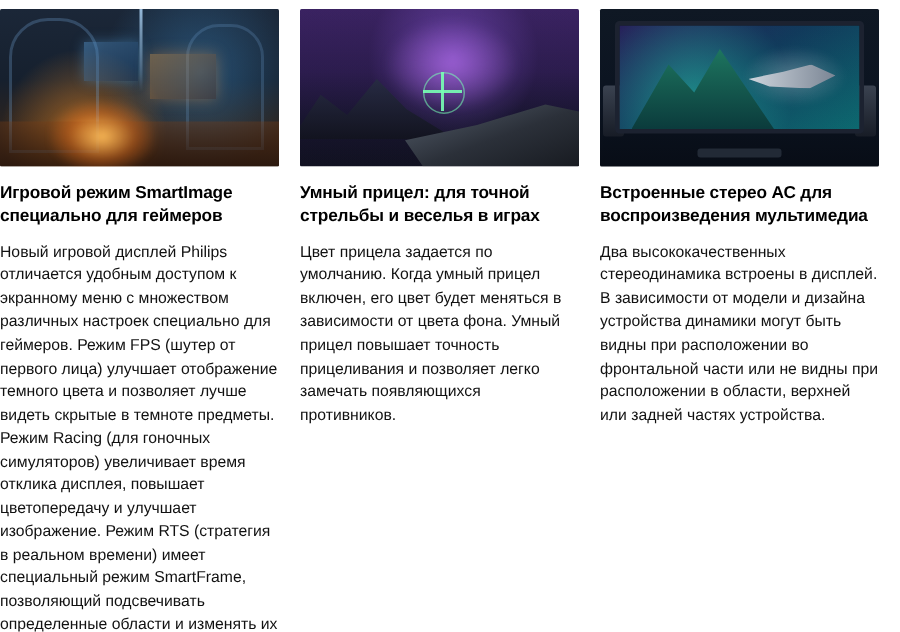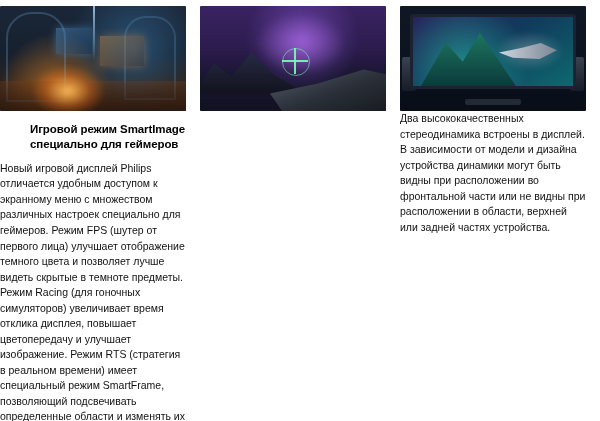--- a/index.html
+++ b/index.html
@@ -31,21 +31,20 @@
     position: relative;
     border-radius: 1px;
   }
   .feature-title {
     font-size: 11.5px;
     font-weight: bold;
     color: #000000;
     line-height: 1.3;
     margin: 11px 0 9px 0;
     letter-spacing: -0.1px;
-    padding-left: 30px;
   }
   .feature-body {
     font-size: 10.5px;
     color: #111111;
     line-height: 1.48;
     text-align: left;
   }
   .feature-body p {
     margin: 0 0 0 0;
   }
@@ -227,32 +226,37 @@
     </div>
   </div>
 
   <div class="feature-col">
     <div class="media img2">
       <div class="nebula"></div>
       <div class="ridge"></div>
       <div class="gun"></div>
       <div class="ring"></div>
       <div class="crosshair"></div>
+    </div>
+    <div class="feature-title">Умный прицел: для точной стрельбы и веселья в играх</div>
+    <div class="feature-body">
+      <p>Цвет прицела задается по умолчанию. Когда умный прицел включен, его цвет будет меняться в зависимости от цвета фона. Умный прицел повышает точность прицеливания и позволяет легко замечать появляющихся противников.</p>
     </div>
   </div>
 
   <div class="feature-col">
     <div class="media img3">
       <div class="speakerL"></div>
       <div class="speakerR"></div>
       <div class="bezel">
         <div class="mountain"></div>
         <div class="trail"></div>
         <div class="jet"></div>
       </div>
       <div class="stand"></div>
     </div>
+    <div class="feature-title">Встроенные стерео АС для воспроизведения мультимедиа</div>
     <div class="feature-body">
       <p>Два высококачественных стереодинамика встроены в дисплей. В зависимости от модели и дизайна устройства динамики могут быть видны при расположении во фронтальной части или не видны при расположении в области, верхней или задней частях устройства.</p>
     </div>
   </div>
 
 </div>
 
 </body></html>

